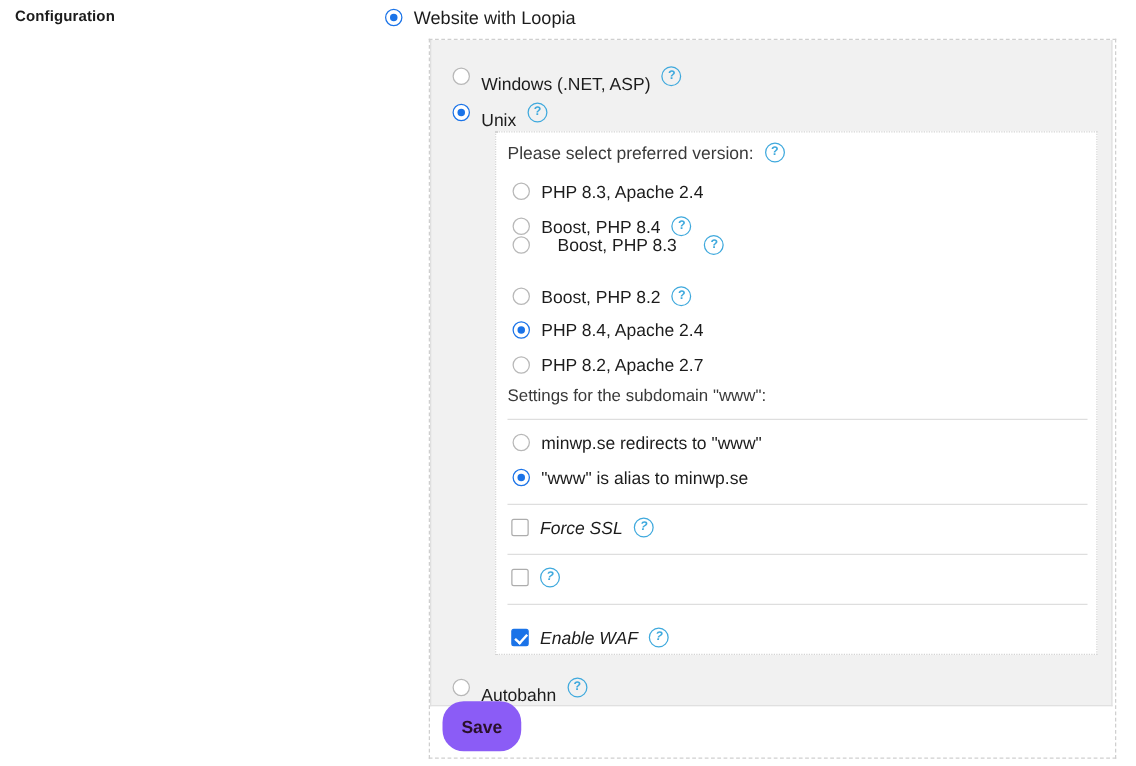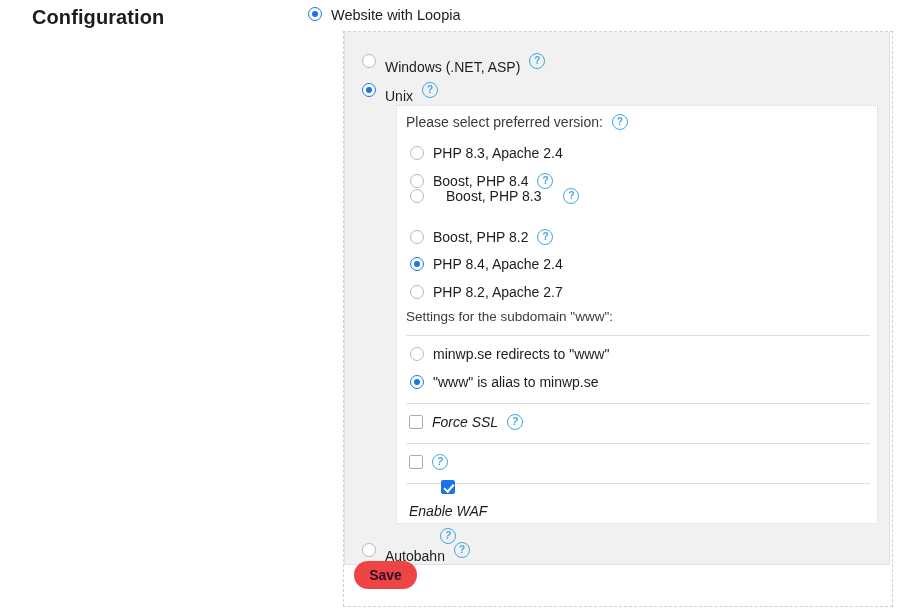--- a/index.html
+++ b/index.html
@@ -15,25 +15,24 @@
     font-size: 14px;
     color: #1c1c1c;
     overflow: hidden;
   }
 
   
   .config-label {
     position: absolute;
     left: 12px;
     top: 6px;
-    font-size: 20px;
+    font-size: 12px;
     font-weight: bold;
     color: #1c1c1c;
     letter-spacing: 0.1px;
-    margin-left: 20px;
   }
 
   
   .top-row {
     position: absolute;
     left: 308px;
     top: 7px;
     display: flex;
     align-items: flex-start;
     gap: 9px;
@@ -227,22 +226,22 @@
     background: transparent;
     cursor: pointer;
   }
 
   
   .save-btn {
     position: absolute;
     left: 354px;
     top: 561px;
     width: 63px;
-    height: 28px;
-    background: #ef4444;
+    height: 40px;
+    background: #8b5cf6;
     border: none;
     border-radius: 17px;
     color: #2a102a;
     font-size: 14px;
     font-weight: bold;
     font-family: "Liberation Sans", sans-serif;
     cursor: pointer;
     padding: 0;
   }
 </style>
@@ -335,21 +334,21 @@
 
 <div class="hr" style="top:443px;"></div>
 
 <div class="chk-row" style="top:454px;">
   <span class="checkbox"></span>
   <span class="help">?</span>
 </div>
 
 <div class="hr" style="top:483px;"></div>
 
-<div class="chk-row" style="top:480px;flex-direction:column;">
+<div class="chk-row" style="top:502px;">
   <span class="checkbox on"></span>
   <span class="lbl">Enable WAF</span>
   <span class="help">?</span>
 </div>
 
 <div class="opt-row" id="row-autobahn">
   <span class="radio"></span>
   <span class="lbl">Autobahn</span>
   <span class="help">?</span>
 </div>

